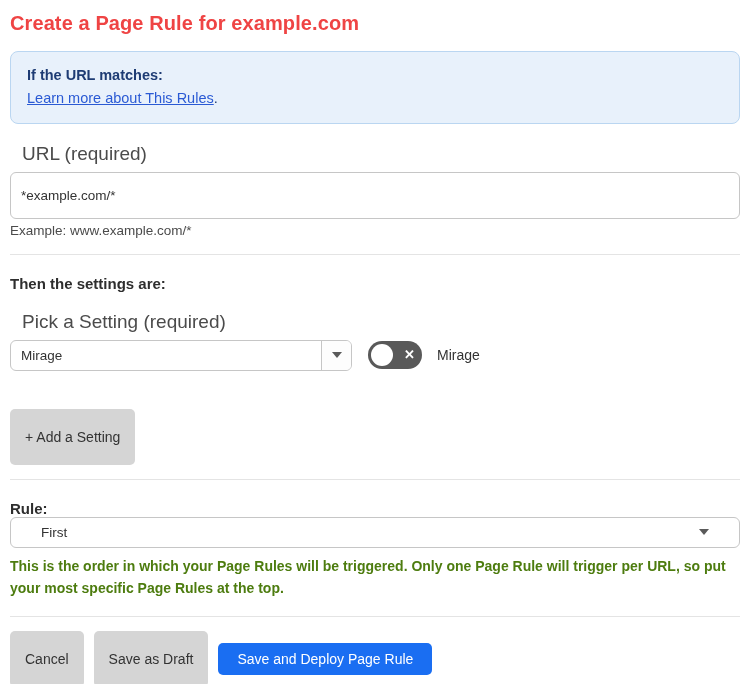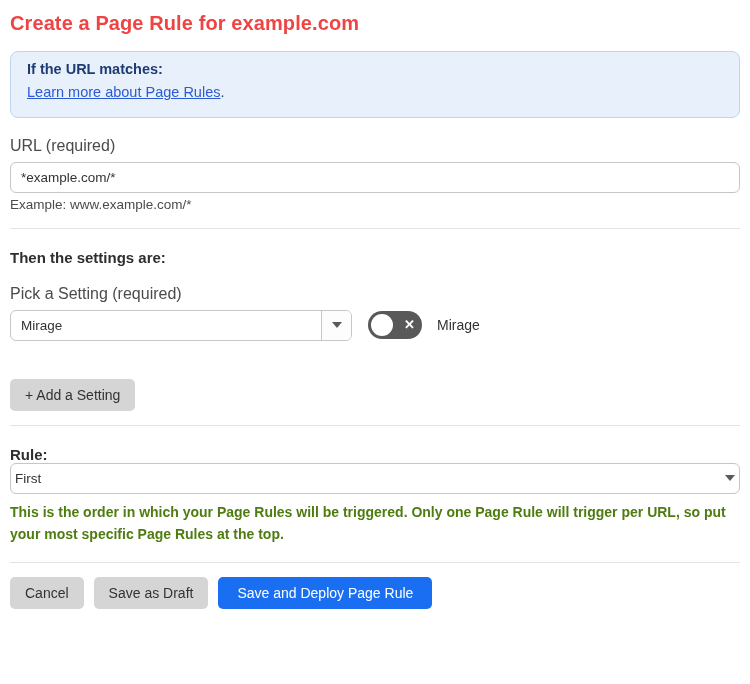--- a/index.html
+++ b/index.html
@@ -18,41 +18,41 @@
     font-weight: bold;
     color: #ef4444;
     margin: 6px 0 16px 0;
     letter-spacing: 0.1px;
   }
 
   .info-box {
     background: #e8f1fb;
     border: 1px solid #bad6f1;
     border-radius: 8px;
-    padding: 6px 16px 13px 16px;
+    padding: 12px 16px 13px 16px;
     color: #1e3c74;
     font-size: 14.5px;
     line-height: 1.58;
   }
   .info-box .info-heading { font-weight: bold; }
   .info-box a.info-link {
     color: #2a5ad4;
     text-decoration: underline;
     cursor: pointer;
   }
 
   .field-label {
-    font-size: 16px;
+    font-size: 19px;
     color: #4b4b4b;
-    margin: 19px 0 7px 0;
+    margin: 19px 0 7px 12px;
   }
 
   .text-input {
     width: 100%;
-    height: 31px;
+    height: 47px;
     border: 1px solid #c6c6c6;
     border-radius: 6px;
     padding: 0 10px;
     font-size: 13.5px;
     color: #333333;
     font-family: "Liberation Sans", sans-serif;
     outline: none;
     background: #ffffff;
   }
 
@@ -147,41 +147,41 @@
     margin-left: 15px;
     font-size: 14px;
     color: #333333;
   }
 
   .btn {
     font-family: "Liberation Sans", sans-serif;
     font-size: 14px;
     border: none;
     border-radius: 5px;
-    padding: 8px 15px;
+    padding: 20px 15px;
     cursor: pointer;
     color: #333333;
     background: #d5d5d5;
   }
   .btn-add { margin-top: 38px; }
   .btn-primary {
     background: #1a6ef2;
     color: #ffffff;
     padding: 8px 19px;
   }
 
   .select-box {
     width: 100%;
     height: 31px;
     border: 1px solid #c6c6c6;
     border-radius: 6px;
     display: flex;
     align-items: center;
     justify-content: space-between;
-    padding: 0 4px;
+    padding: 0 30px;
     font-size: 13.5px;
     color: #333333;
     background: #ffffff;
     cursor: pointer;
   }
 
   .help-text {
     font-size: 14px;
     color: #4d7c0f;
     line-height: 1.55;
@@ -198,21 +198,21 @@
 </style>
 </head>
 <body>
 
 <div class="container">
 
   <h1 class="page-title">Create a Page Rule for example.com</h1>
 
   <div class="info-box">
     <div class="info-heading">If the URL matches:</div>
-    <div><a class="info-link">Learn more about Page Rules</a><span>.</span></div>
+    <div><a class="info-link">Learn more about This Rules</a><span>.</span></div>
   </div>
 
   <div class="field-label">URL (required)</div>
   <input class="text-input" type="text" value="*example.com/*" style="">
   <div class="hint-text">Example: www.example.com/*</div>
 
   <hr class="divider divider-1">
 
   <div class="section-heading">Then the settings are:</div>
 

